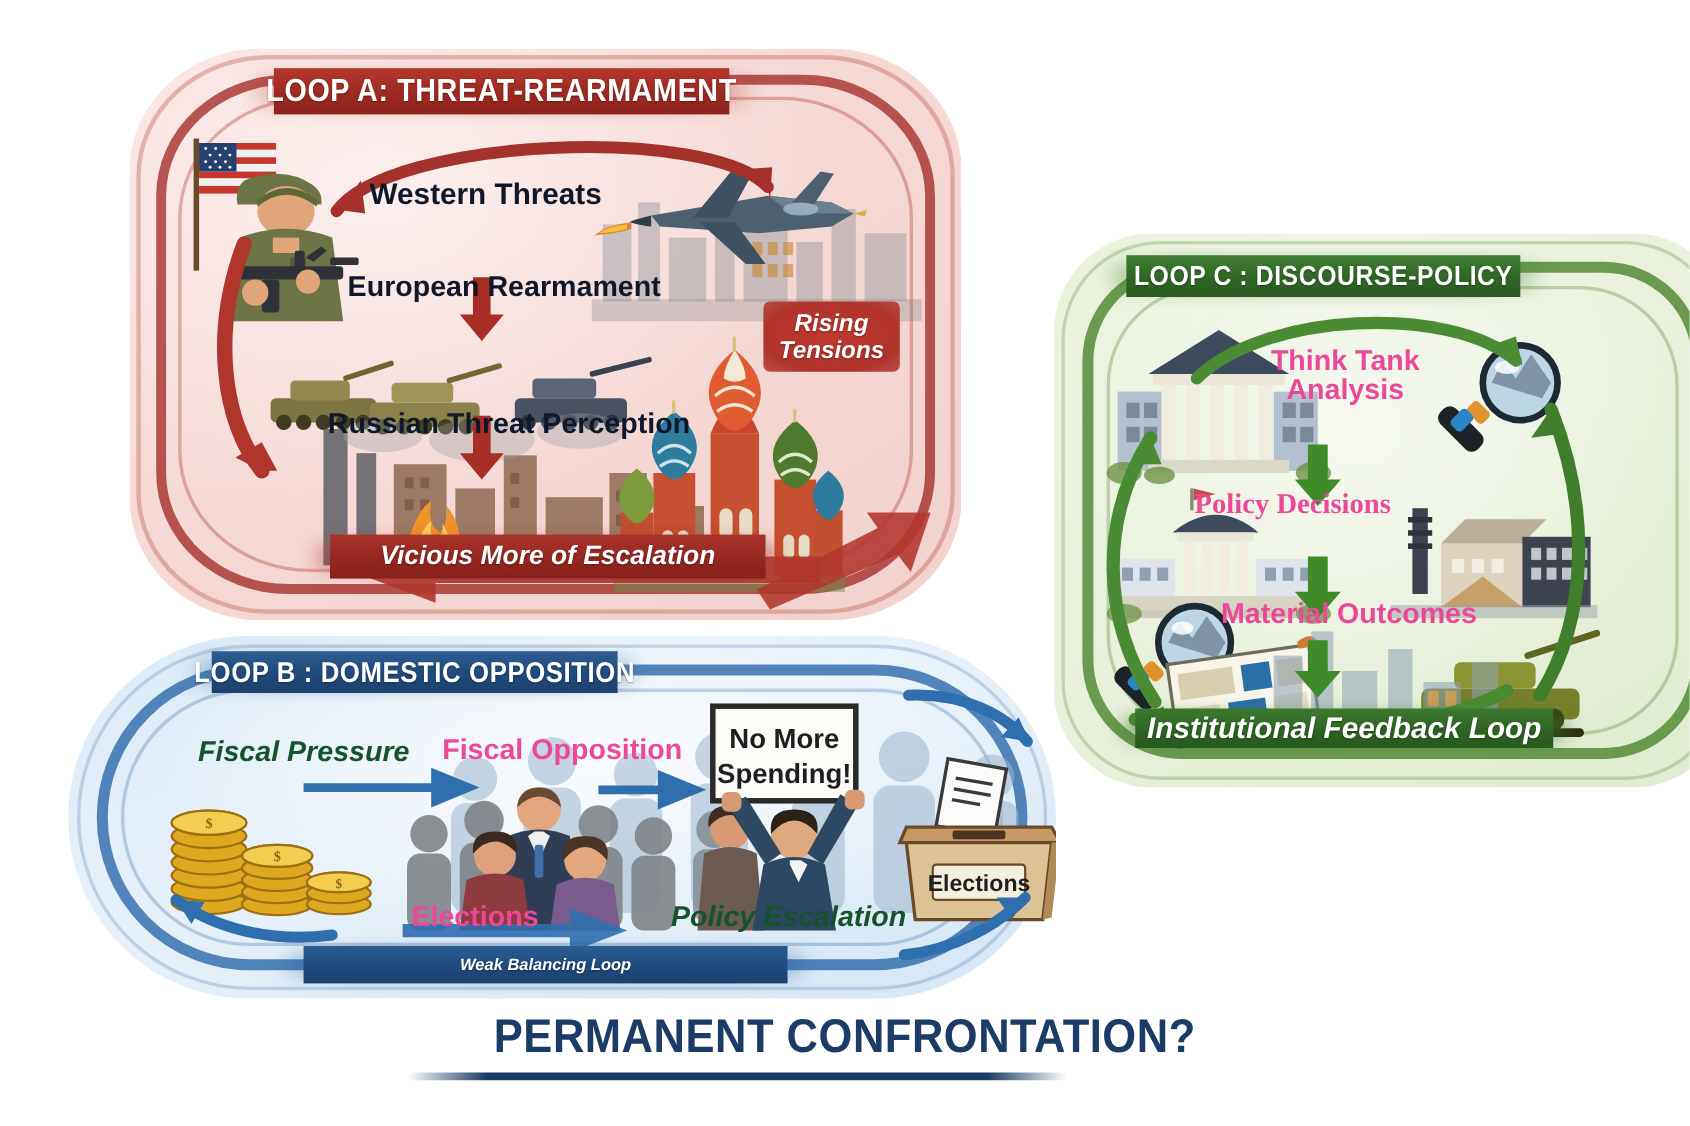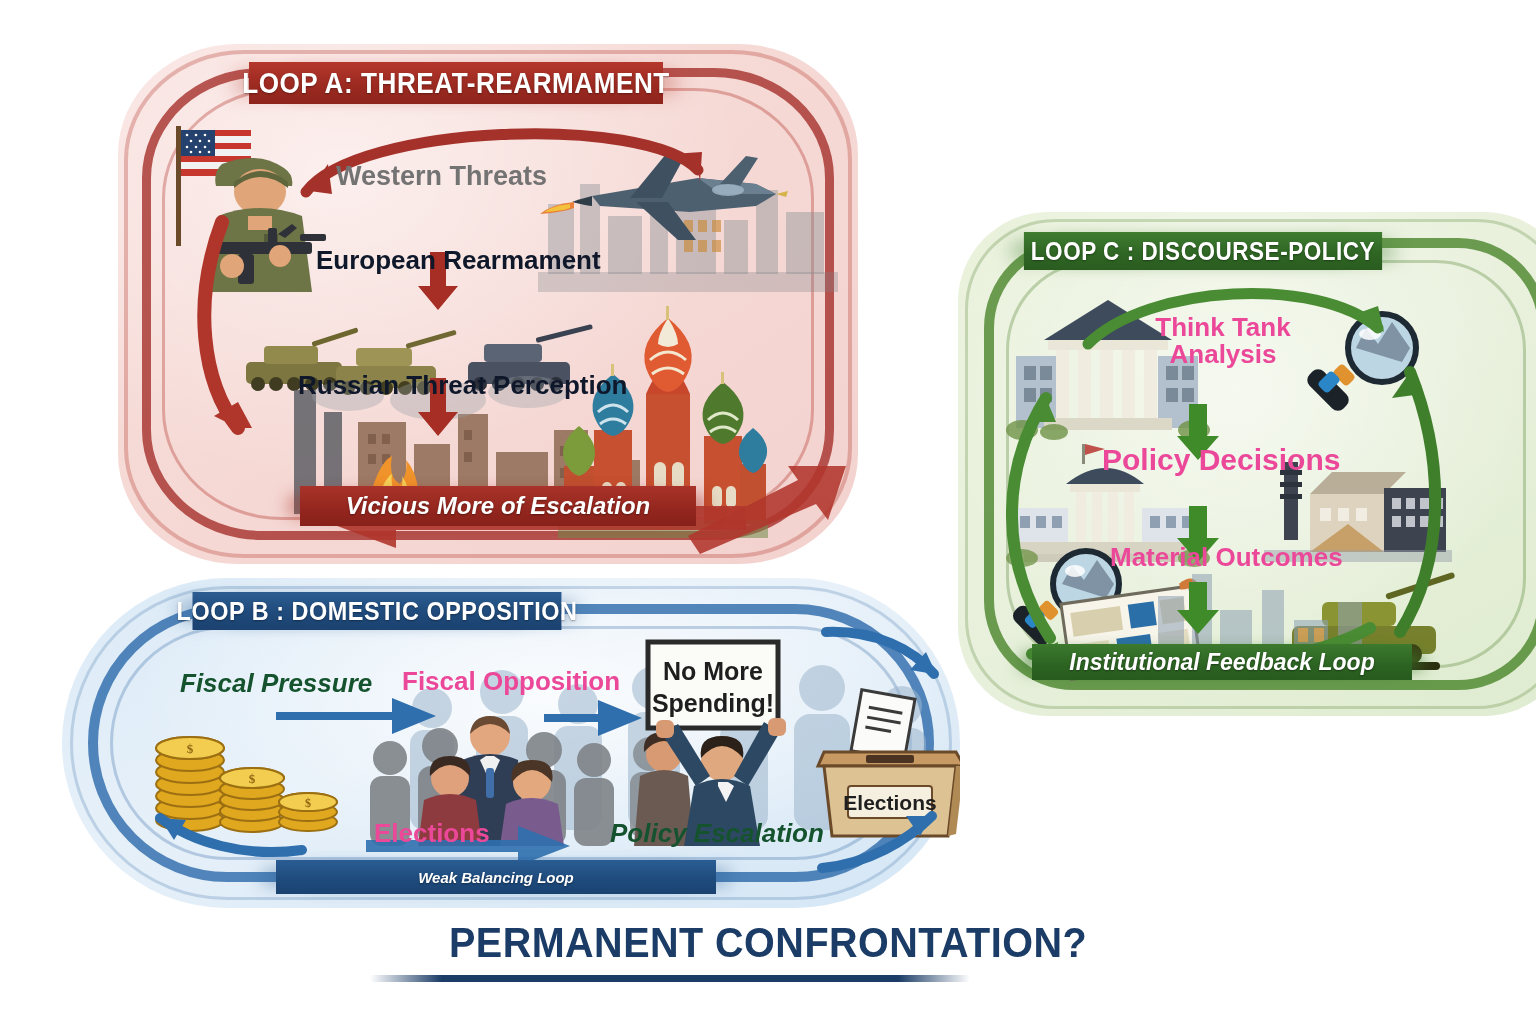--- a/index.html
+++ b/index.html
@@ -10,21 +10,21 @@
     overflow:hidden;
     position:relative;
   }
   .stage{position:absolute;inset:0;}
 
   
   .panel{position:absolute;overflow:hidden;}
   .panel-bg{position:absolute;inset:0;}
 
   
-  #loopA{left:118px;top:44px;width:740px;height:520px;}
+  #loopA{left:118px;top:44px;width:740px;height:520px;padding-left:16px;}
   #loopA .panel-bg{
     border-radius:120px/110px;
     background:
       radial-gradient(ellipse at 30% 25%, rgba(255,255,255,.55) 0%, rgba(255,255,255,0) 55%),
       linear-gradient(145deg,#f8dfdc 0%,#f6dad6 40%,#f3d2ce 100%);
   }
   #loopA .ring{
     position:absolute;border-radius:120px/110px;
     border:3px solid rgba(178,52,43,.45);
   }
@@ -96,28 +96,28 @@
     left:182px;top:442px;width:396px;height:40px;font-size:24px;
     background:linear-gradient(180deg,#a9332a 0%,#93261e 60%,#87211a 100%);
     box-shadow:-22px 0 18px -12px rgba(169,51,42,.7), 22px 0 18px -12px rgba(169,51,42,.7);
   }
   .ribbon-b{
     left:214px;top:282px;width:440px;height:34px;font-size:15px;
     background:linear-gradient(180deg,#2a5d93 0%,#1e4a7c 60%,#1a4271 100%);
     box-shadow:-24px 0 18px -12px rgba(42,93,147,.7), 24px 0 18px -12px rgba(42,93,147,.7);
   }
   .ribbon-c{
-    left:74px;top:432px;width:380px;height:36px;font-size:23px;
+    left:74px;top:432px;width:380px;height:36px;font-size:27px;
     background:linear-gradient(180deg,#3c7a2e 0%,#2c6322 60%,#275a1e 100%);
     box-shadow:-20px 0 16px -10px rgba(60,122,46,.7), 20px 0 16px -10px rgba(60,122,46,.7);
   }
 
   
   .lbl{position:absolute;font-weight:bold;white-space:nowrap;line-height:1.05;}
-  .lbl.red{color:#737373;}
+  .lbl.red{color:#0f172a;}
   .lbl.dark{color:#0f172a;}
   .lbl.navy{color:#ec4899;}
   .lbl.navy-i{color:#14532d;font-style:italic;}
 
   .badge{
     position:absolute;color:#fff;font-weight:bold;font-style:italic;
     text-align:center;line-height:1.08;font-size:22px;
     padding:8px 14px;border-radius:6px;
     background:radial-gradient(ellipse at center,#c0392c 0%,#b0332a 70%,rgba(176,51,42,.82) 100%);
     text-shadow:0 1px 2px rgba(0,0,0,.35);
@@ -372,20 +372,24 @@
     <svg class="art" style="left:300px;top:332px;" width="40" height="62">
       <path d="M12 2 h16 v34 h12 L20 60 L0 36 h12 z" fill="#a62e24"></path>
     </svg>
 
     <div class="banner banner-a">LOOP A: THREAT-REARMAMENT</div>
 
     <div class="lbl red" style="left:218px;top:118px;font-size:27px;">Western Threats</div>
     <div class="lbl dark" style="left:198px;top:203px;font-size:26px;">European Rearmament</div>
     <div class="lbl dark" style="left:180px;top:328px;font-size:26px;">Russian Threat Perception</div>
 
+    <div class="badge" style="left:576px;top:230px;">
+      <span>Rising</span><br>
+      <span>Tensions</span>
+    </div>
 
     <div class="ribbon ribbon-a">Vicious More of Escalation</div>
   </div>
 
   <div class="panel" id="loopB">
     <div class="panel-bg"></div>
     <div class="ring r1"></div>
     <div class="ring r2"></div>
     <div class="ring r3"></div>
 
@@ -732,21 +736,21 @@
     <svg class="art" style="left:218px;top:368px;" width="44" height="56">
       <path d="M13 2 h18 v28 h12 L22 54 L1 30 h12 z" fill="#3f8b2a"></path>
     </svg>
 
     <div class="banner banner-c">LOOP C : DISCOURSE-POLICY</div>
 
     <div class="lbl navy" style="left:190px;top:102px;font-size:26px;text-align:center;width:150px;">
       <span>Think Tank</span><br>
       <span>Analysis</span>
     </div>
-    <div class="lbl navy" style="left:144px;top:232px;font-size:30px;">Policy Decisions</div>
+    <div class="lbl navy" style="left:128px;top:232px;font-size:26px;font-family:Liberation Serif, serif;">Policy Decisions</div>
     <div class="lbl navy" style="left:152px;top:332px;font-size:26px;">Material Outcomes</div>
 
     <div class="ribbon ribbon-c">Institutional Feedback Loop</div>
   </div>
 
   <div id="bigTitle">PERMANENT CONFRONTATION?</div>
   <div id="titleRule"></div>
 
 </div>
 

